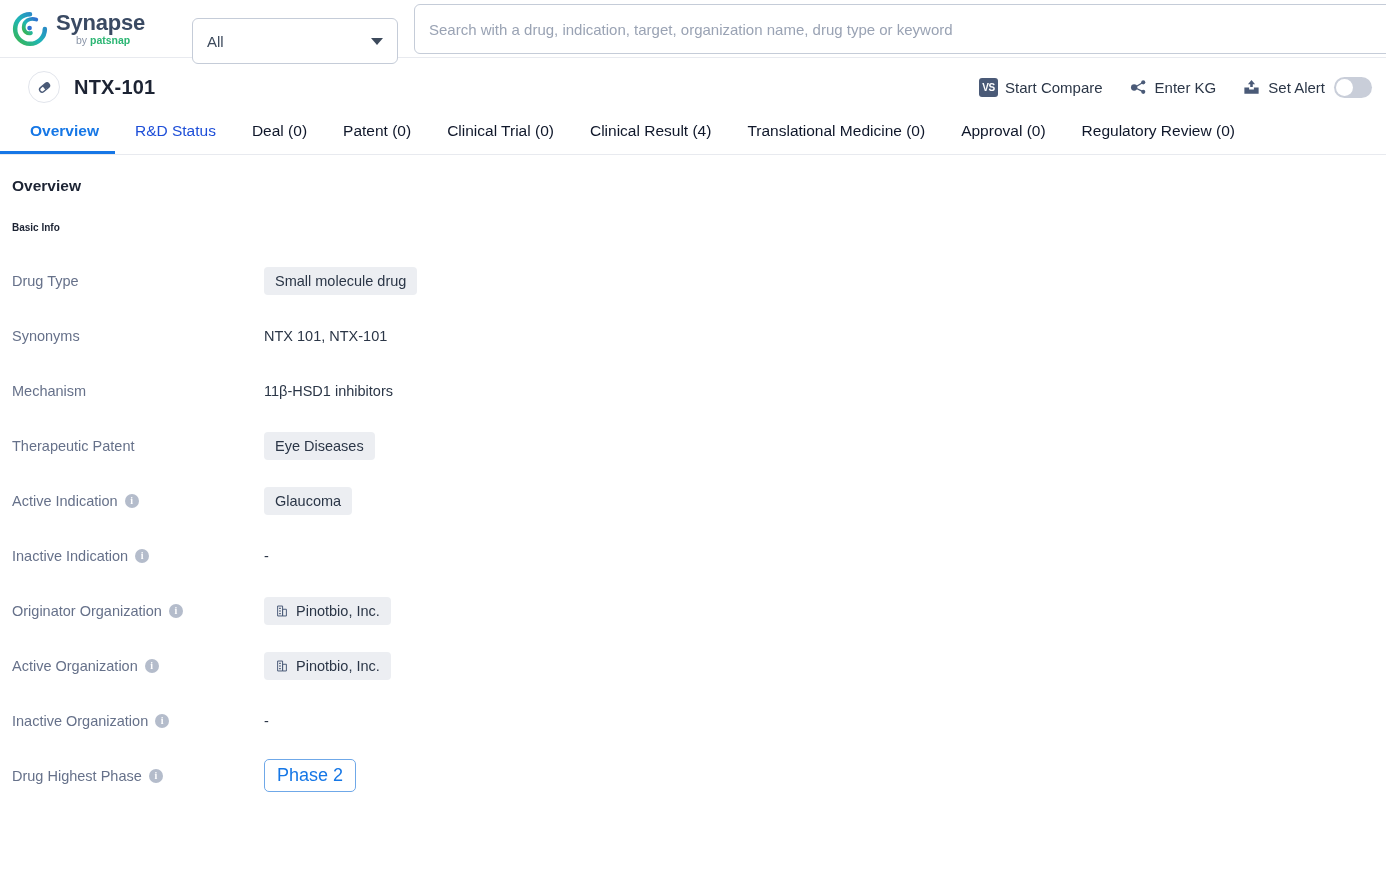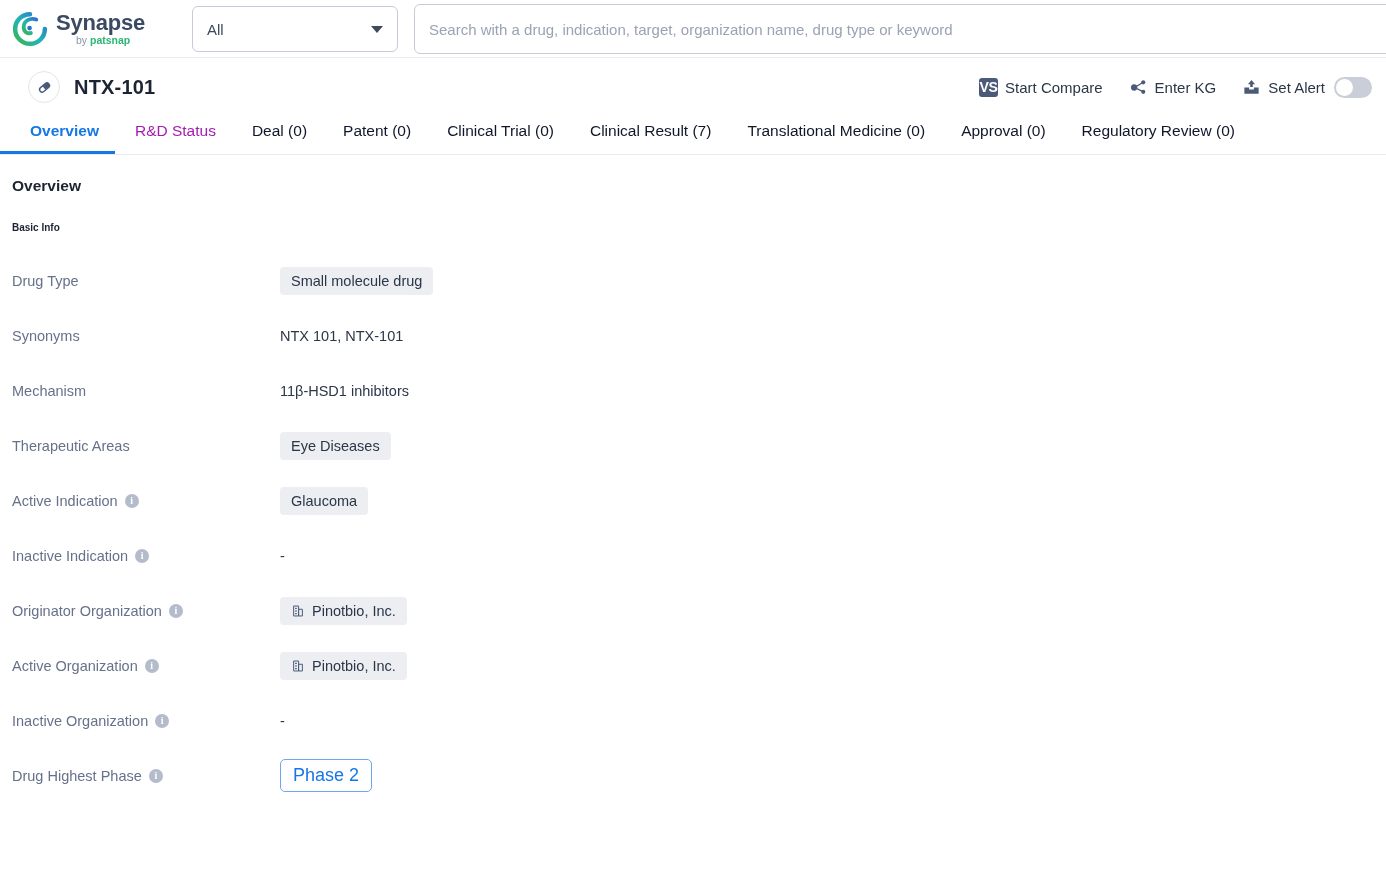--- a/index.html
+++ b/index.html
@@ -30,21 +30,21 @@
     font-size: 22px; font-weight: bold; color: #3a4a63;
     letter-spacing: -0.2px; display: block;
   }
   .brand-sub {
     font-size: 10.5px; color: #8a95a8; display: block;
     margin-top: 1px; margin-left: 20px;
   }
   .brand-sub b { color: #2bb673; font-weight: bold; }
 
   .scope-select {
-    position: absolute; left: 192px; top: 6px;
+    position: absolute; left: 192px; top: 18px;
     width: 206px; height: 46px;
     border: 1px solid #c5ccd8; border-radius: 6px;
     background: #fff;
     display: flex; align-items: center;
     padding: 0 14px;
     cursor: pointer;
   }
   .scope-select .val { font-size: 15px; color: #3d4a5c; flex: 1; }
   .caret {
     width: 0; height: 0;
@@ -94,21 +94,21 @@
     display: flex; align-items: center;
     font-size: 15px; color: #2b3647;
     margin-right: 26px; cursor: pointer;
     white-space: nowrap;
   }
   .hact:last-of-type { margin-right: 0; }
   .hact .ic { margin-right: 7px; display: flex; align-items: center; }
   .vs-box {
     width: 19px; height: 19px; border-radius: 3px;
     background: #4a5a77; color: #fff;
-    font-size: 14px; font-weight: bold;
+    font-size: 10px; font-weight: bold;
     display: flex; align-items: center; justify-content: center;
     letter-spacing: -0.3px;
   }
   .toggle {
     width: 38px; height: 21px; border-radius: 11px;
     background: #c9ced9; position: relative;
     margin-left: 9px; cursor: pointer; flex: 0 0 38px;
   }
   .toggle .knob {
     position: absolute; left: 2px; top: 2px;
@@ -138,42 +138,41 @@
   }
   .tab {
     font-size: 15.5px;
     color: #0f172a;
     padding: 0 18px;
     height: 38px; line-height: 30px;
     cursor: pointer;
     white-space: nowrap;
     position: relative;
   }
-  .tab.semi { color: #a21caf; }
+  .tab.semi { color: #1d4ed8; }
   .tab.active { color: #1677e6; font-weight: bold; }
   .tab.active::after {
     content: ""; position: absolute;
     left: -12px; right: 2px; bottom: 0; height: 3px;
     background: #1677e6;
   }
 
   
   .content { padding: 22px 0 0 12px; }
   .section-title {
     font-size: 15.5px; font-weight: bold; color: #1c2333;
     margin-bottom: 27px;
   }
   .sub-title {
     font-size: 10px; font-weight: bold; color: #1c2333;
     margin-bottom: 20px;
   }
   .row {
     display: flex; align-items: center;
     height: 55px;
-    gap: 16px;
   }
   .row-label {
     width: 252px; flex: 0 0 252px;
     font-size: 14.5px; color: #66718a;
     display: flex; align-items: center;
   }
   .info-icon {
     width: 14px; height: 14px; border-radius: 50%;
     background: #b4bccb; color: #fff;
     font-size: 10px; font-weight: bold;
@@ -284,21 +283,21 @@
 
   </div>
 </div>
 
 <div class="tabs">
   <div class="tab active">Overview</div>
   <div class="tab semi">R&amp;D Status</div>
   <div class="tab">Deal (0)</div>
   <div class="tab">Patent (0)</div>
   <div class="tab">Clinical Trial (0)</div>
-  <div class="tab">Clinical Result (7)</div>
+  <div class="tab">Clinical Result (4)</div>
   <div class="tab">Translational Medicine (0)</div>
   <div class="tab">Approval (0)</div>
   <div class="tab">Regulatory Review (0)</div>
 </div>
 
 <div class="content">
   <div class="section-title">Overview</div>
   <div class="sub-title">Basic Info</div>
 
   <div class="row">
@@ -324,21 +323,21 @@
     <div class="row-label">
       <span>Mechanism</span>
     </div>
     <div class="row-value">
       <span class="plain-value">11β-HSD1 inhibitors</span>
     </div>
   </div>
 
   <div class="row">
     <div class="row-label">
-      <span>Therapeutic Areas</span>
+      <span>Therapeutic Patent</span>
     </div>
     <div class="row-value">
       <span class="chip">Eye Diseases</span>
     </div>
   </div>
 
   <div class="row">
     <div class="row-label">
       <span>Active Indication</span>
       <span class="info-icon">i</span>

